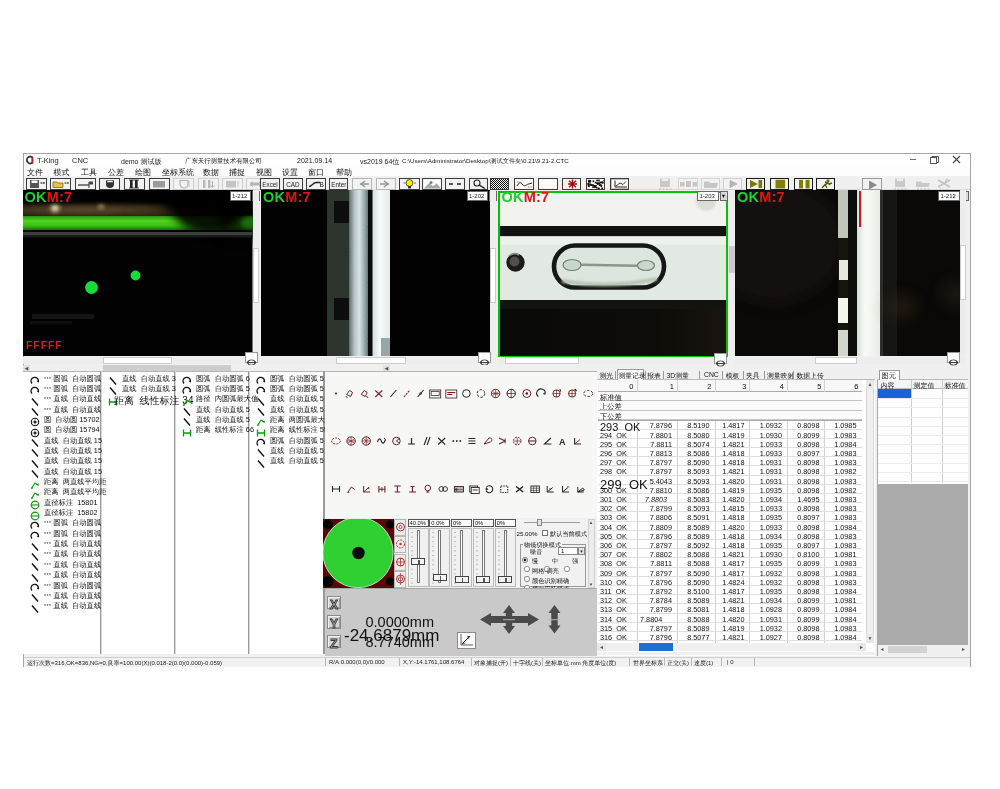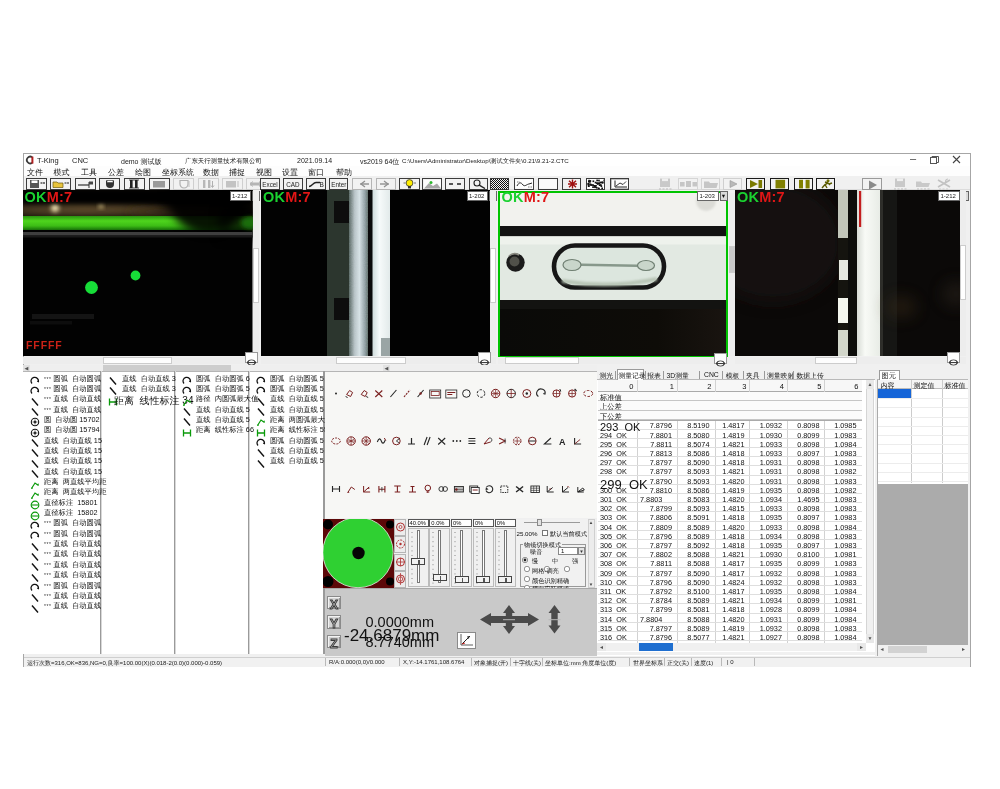--- a/index.html
+++ b/index.html
@@ -1140,37 +1140,37 @@
 <div style="position:absolute;left:597.5px;top:466.49999999999994px;width:264.5px;height:9.2px;border-bottom:1px solid #dedede;"></div>
 <div style="position:absolute;left:600px;top:467.29999999999995px;font-size:7.3px;color:#111;white-space:nowrap;">298&nbsp;&nbsp;OK</div>
 <div style="position:absolute;left:640px;top:467.29999999999995px;width:32px;text-align:right;font-size:7.3px;color:#111;">7.8797</div>
 <div style="position:absolute;left:677.5px;top:467.29999999999995px;width:32px;text-align:right;font-size:7.3px;color:#111;">8.5093</div>
 <div style="position:absolute;left:712.5px;top:467.29999999999995px;width:32px;text-align:right;font-size:7.3px;color:#111;">1.4821</div>
 <div style="position:absolute;left:750px;top:467.29999999999995px;width:32px;text-align:right;font-size:7.3px;color:#111;">1.0931</div>
 <div style="position:absolute;left:787.5px;top:467.29999999999995px;width:32px;text-align:right;font-size:7.3px;color:#111;">0.8098</div>
 <div style="position:absolute;left:824.5px;top:467.29999999999995px;width:32px;text-align:right;font-size:7.3px;color:#111;">1.0982</div>
 <div style="position:absolute;left:597.5px;top:475.69999999999993px;width:264.5px;height:9.2px;border-bottom:1px solid #dedede;"></div>
 <div style="position:absolute;left:600px;top:476.49999999999994px;font-size:13px;color:#111;white-space:nowrap;">299&nbsp;&nbsp;OK</div>
-<div style="position:absolute;left:640px;top:476.49999999999994px;width:32px;text-align:right;font-size:7.3px;color:#111;">7.8790</div>
+<div style="position:absolute;left:640px;top:476.49999999999994px;width:32px;text-align:right;font-size:7.3px;color:#111;">5.4043</div>
 <div style="position:absolute;left:677.5px;top:476.49999999999994px;width:32px;text-align:right;font-size:7.3px;color:#111;">8.5093</div>
 <div style="position:absolute;left:712.5px;top:476.49999999999994px;width:32px;text-align:right;font-size:7.3px;color:#111;">1.4820</div>
 <div style="position:absolute;left:750px;top:476.49999999999994px;width:32px;text-align:right;font-size:7.3px;color:#111;">1.0931</div>
 <div style="position:absolute;left:787.5px;top:476.49999999999994px;width:32px;text-align:right;font-size:7.3px;color:#111;">0.8098</div>
 <div style="position:absolute;left:824.5px;top:476.49999999999994px;width:32px;text-align:right;font-size:7.3px;color:#111;">1.0983</div>
 <div style="position:absolute;left:597.5px;top:484.8999999999999px;width:264.5px;height:9.2px;border-bottom:1px solid #dedede;"></div>
 <div style="position:absolute;left:600px;top:485.69999999999993px;font-size:7.3px;color:#111;white-space:nowrap;">300&nbsp;&nbsp;OK</div>
 <div style="position:absolute;left:640px;top:485.69999999999993px;width:32px;text-align:right;font-size:7.3px;color:#111;">7.8810</div>
 <div style="position:absolute;left:677.5px;top:485.69999999999993px;width:32px;text-align:right;font-size:7.3px;color:#111;">8.5086</div>
 <div style="position:absolute;left:712.5px;top:485.69999999999993px;width:32px;text-align:right;font-size:7.3px;color:#111;">1.4819</div>
 <div style="position:absolute;left:750px;top:485.69999999999993px;width:32px;text-align:right;font-size:7.3px;color:#111;">1.0935</div>
 <div style="position:absolute;left:787.5px;top:485.69999999999993px;width:32px;text-align:right;font-size:7.3px;color:#111;">0.8098</div>
 <div style="position:absolute;left:824.5px;top:485.69999999999993px;width:32px;text-align:right;font-size:7.3px;color:#111;">1.0982</div>
 <div style="position:absolute;left:597.5px;top:494.0999999999999px;width:264.5px;height:9.2px;border-bottom:1px solid #dedede;"></div>
 <div style="position:absolute;left:600px;top:494.8999999999999px;font-size:7.3px;color:#111;white-space:nowrap;">301&nbsp;&nbsp;OK</div>
-<div style="position:absolute;left:640px;top:494.8999999999999px;width:32px;text-align:left;font-size:7.3px;color:#111;">7.8803</div>
+<div style="position:absolute;left:640px;top:494.8999999999999px;width:32px;text-align:center;font-size:7.3px;color:#111;font-style:italic;">7.8803</div>
 <div style="position:absolute;left:677.5px;top:494.8999999999999px;width:32px;text-align:right;font-size:7.3px;color:#111;">8.5083</div>
 <div style="position:absolute;left:712.5px;top:494.8999999999999px;width:32px;text-align:right;font-size:7.3px;color:#111;">1.4820</div>
 <div style="position:absolute;left:750px;top:494.8999999999999px;width:32px;text-align:right;font-size:7.3px;color:#111;">1.0934</div>
 <div style="position:absolute;left:787.5px;top:494.8999999999999px;width:32px;text-align:right;font-size:7.3px;color:#111;">1.4695</div>
 <div style="position:absolute;left:824.5px;top:494.8999999999999px;width:32px;text-align:right;font-size:7.3px;color:#111;">1.0983</div>
 <div style="position:absolute;left:597.5px;top:503.2999999999999px;width:264.5px;height:9.2px;border-bottom:1px solid #dedede;"></div>
 <div style="position:absolute;left:600px;top:504.0999999999999px;font-size:7.3px;color:#111;white-space:nowrap;">302&nbsp;&nbsp;OK</div>
 <div style="position:absolute;left:640px;top:504.0999999999999px;width:32px;text-align:right;font-size:7.3px;color:#111;">7.8799</div>
 <div style="position:absolute;left:677.5px;top:504.0999999999999px;width:32px;text-align:right;font-size:7.3px;color:#111;">8.5093</div>
 <div style="position:absolute;left:712.5px;top:504.0999999999999px;width:32px;text-align:right;font-size:7.3px;color:#111;">1.4815</div>

